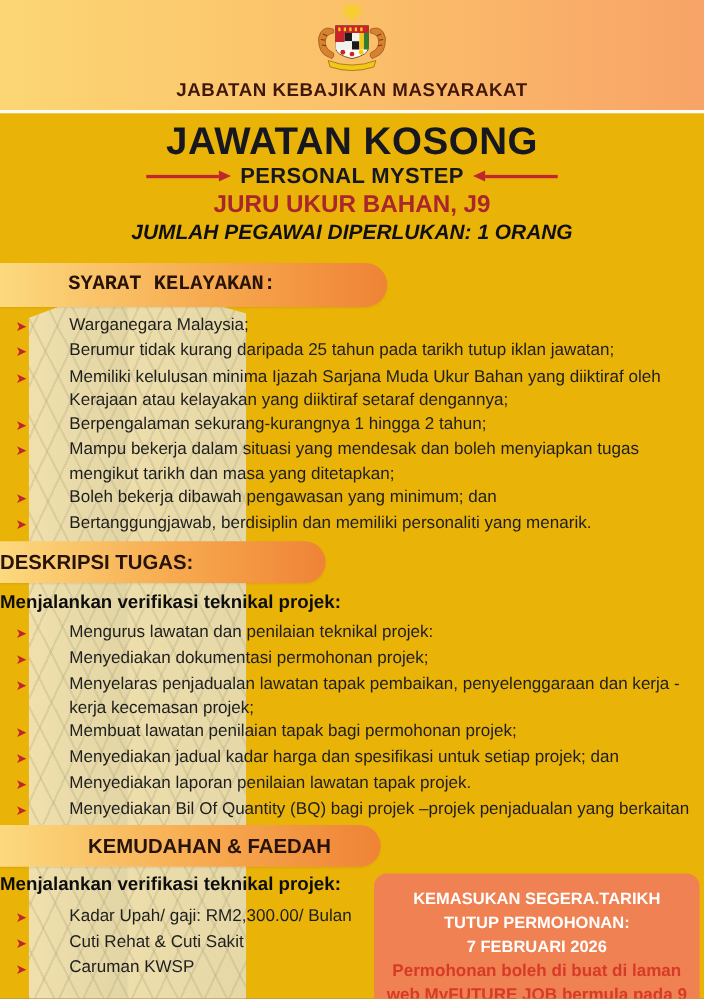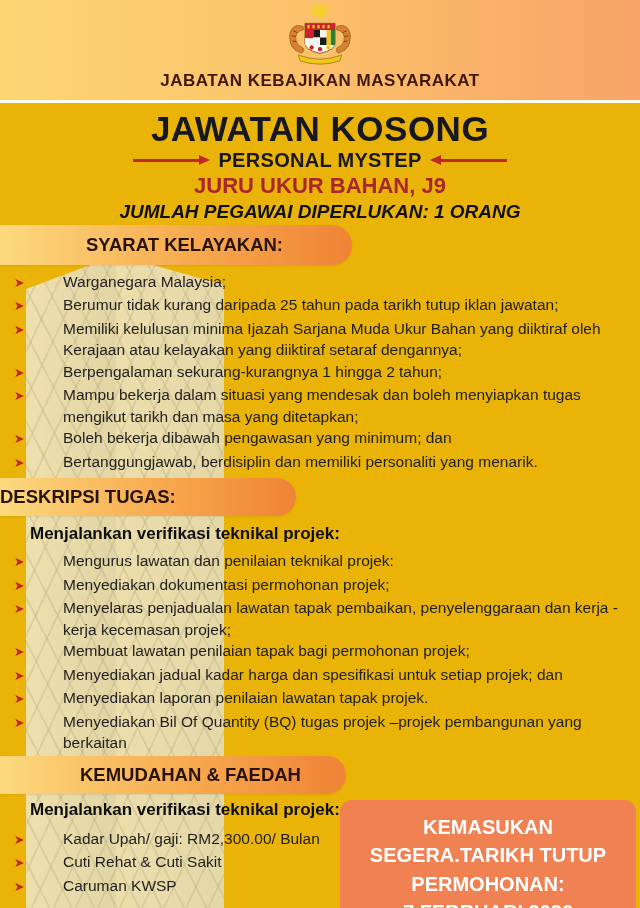--- a/index.html
+++ b/index.html
@@ -59,48 +59,48 @@
 
   
   .banner {
     height: 40px;
     background: linear-gradient(90deg, #fcd97e 0%, #f7a94e 55%, #ef8336 100%);
     border-radius: 0 22px 22px 0;
     display: flex; align-items: center;
     font-size: 18.5px; font-weight: bold; color: #27130a;
     box-shadow: 0 1px 2px rgba(0,0,0,.08);
   }
-  .banner-syarat   { width: 352px; margin-top: 2px; padding-left: 86px; }
+  .banner-syarat   { width: 352px; margin-top: 16px; padding-left: 62px; font-family: Liberation Mono, monospace; }
   .banner-deskripsi{ width: 296px; margin-top: 4px;  height: 38px; }
   .banner-kemudahan{ width: 346px; margin-top: 2px;  padding-left: 80px; height: 38px; }
 
   
   .bullets { list-style: none; margin-top: 6px; padding: 0 6px 0 14px; }
   .bullets li { display: flex; font-size: 15.5px; line-height: 21.5px; color: #1e1e1e; }
   .bullets .marker { flex: 0 0 21px; color: #c0272d; font-size: 12.5px; padding-top: 2px; }
   .bullets .txt { flex: 1; margin-left: 28px; }
 
   .subheading {
     font-size: 17px; font-weight: bold; color: #0e0e0e;
-    padding-left: 30px; margin-top: 8px;
+    margin-top: 8px;
   }
 
   
   .bottom-row { display: flex; margin-top: 4px; align-items: flex-start; }
   .bottom-left { flex: 1; }
   .bottom-left .subheading { margin-top: 2px; }
   .bottom-left .bullets { margin-top: 8px; }
   .notice-box {
     width: 296px; margin-right: 4px; margin-top: 2px;
     background: #ef8152; border-radius: 12px;
     padding: 13px 10px 12px; text-align: center;
     min-height: 136px;
   }
   .notice-heading, .notice-date {
-    color: #ffffff; font-weight: bold; font-size: 20px; line-height: 1.42;
+    color: #ffffff; font-weight: bold; font-size: 15px; line-height: 1.42;
   }
   .notice-body {
     color: #d83a28; font-weight: bold; font-size: 15.5px; line-height: 1.42;
     margin-top: 1px;
   }
 </style>
 </head>
 <body>
 
 <div class="page">
@@ -228,21 +228,21 @@
       <li>
           <span class="marker">➤</span>
           <span class="txt">Menyediakan jadual kadar harga dan spesifikasi untuk setiap projek; dan</span>
         </li>
       <li>
           <span class="marker">➤</span>
           <span class="txt">Menyediakan laporan penilaian lawatan tapak projek.</span>
         </li>
       <li>
           <span class="marker">➤</span>
-          <span class="txt">Menyediakan Bil Of Quantity (BQ) tugas projek –projek pembangunan yang berkaitan</span>
+          <span class="txt">Menyediakan Bil Of Quantity (BQ) bagi projek –projek penjadualan yang berkaitan</span>
         </li>
     </ul>
 
     <div class="banner banner-kemudahan">KEMUDAHAN &amp; FAEDAH</div>
 
     <div class="bottom-row">
       <div class="bottom-left">
         <div class="subheading">Menjalankan verifikasi teknikal projek:</div>
         <ul class="bullets">
           <li>

